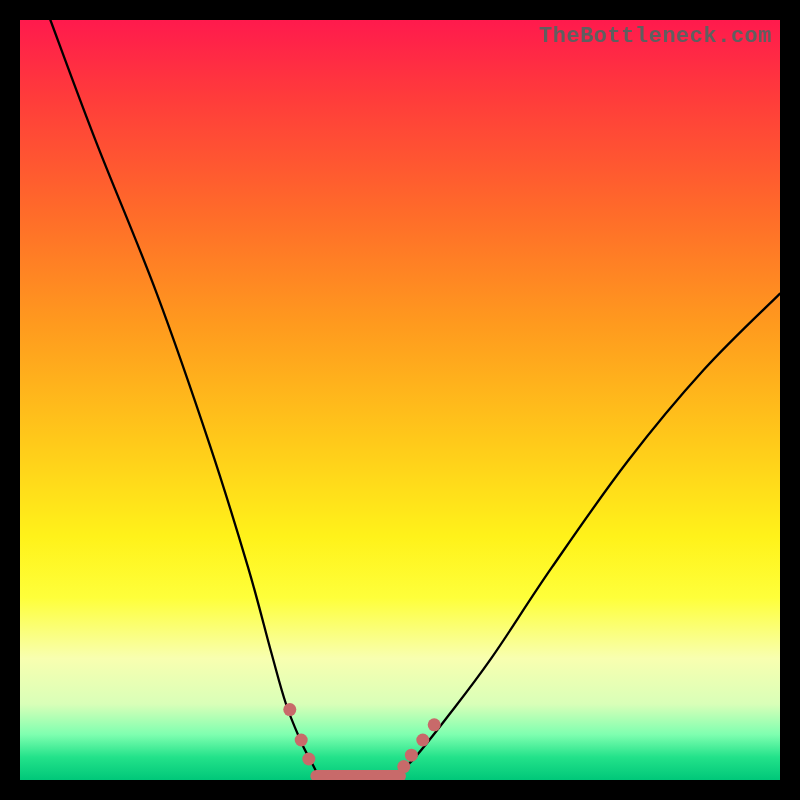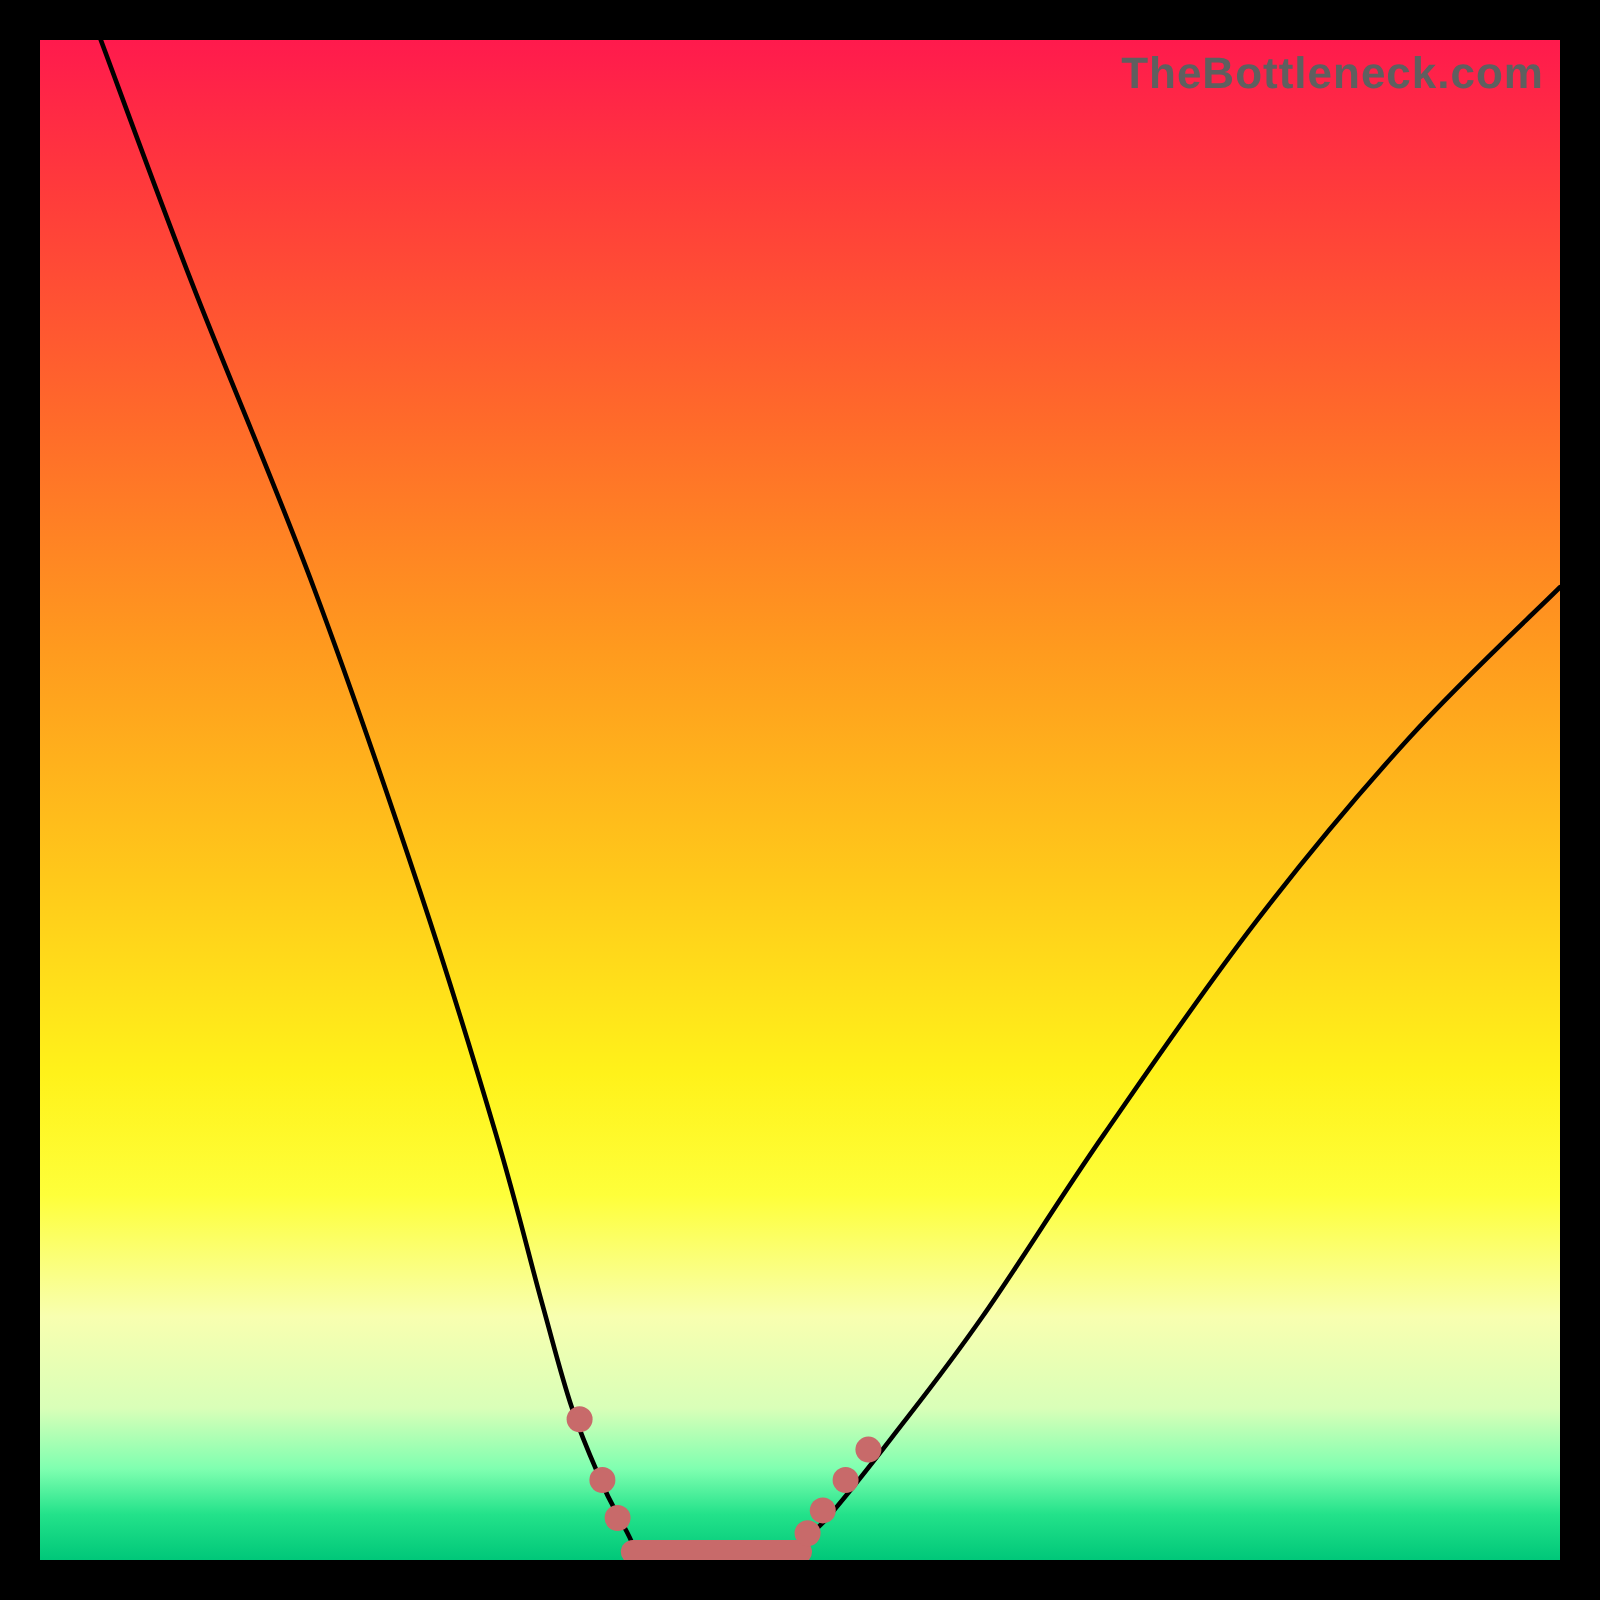--- a/index.html
+++ b/index.html
@@ -11,20 +11,21 @@
     overflow: hidden;
     font-family: Arial, Helvetica, sans-serif;
   }
   .frame {
     position: absolute;
     left: 20px;
     top: 20px;
     width: 760px;
     height: 760px;
     overflow: hidden;
+    font-family: Liberation Mono, monospace;
   }
   .gradient-bg {
     position: absolute;
     left: 0;
     top: 0;
     width: 100%;
     height: 100%;
     background: linear-gradient(
       to bottom,
       #ff1a4d 0%,

